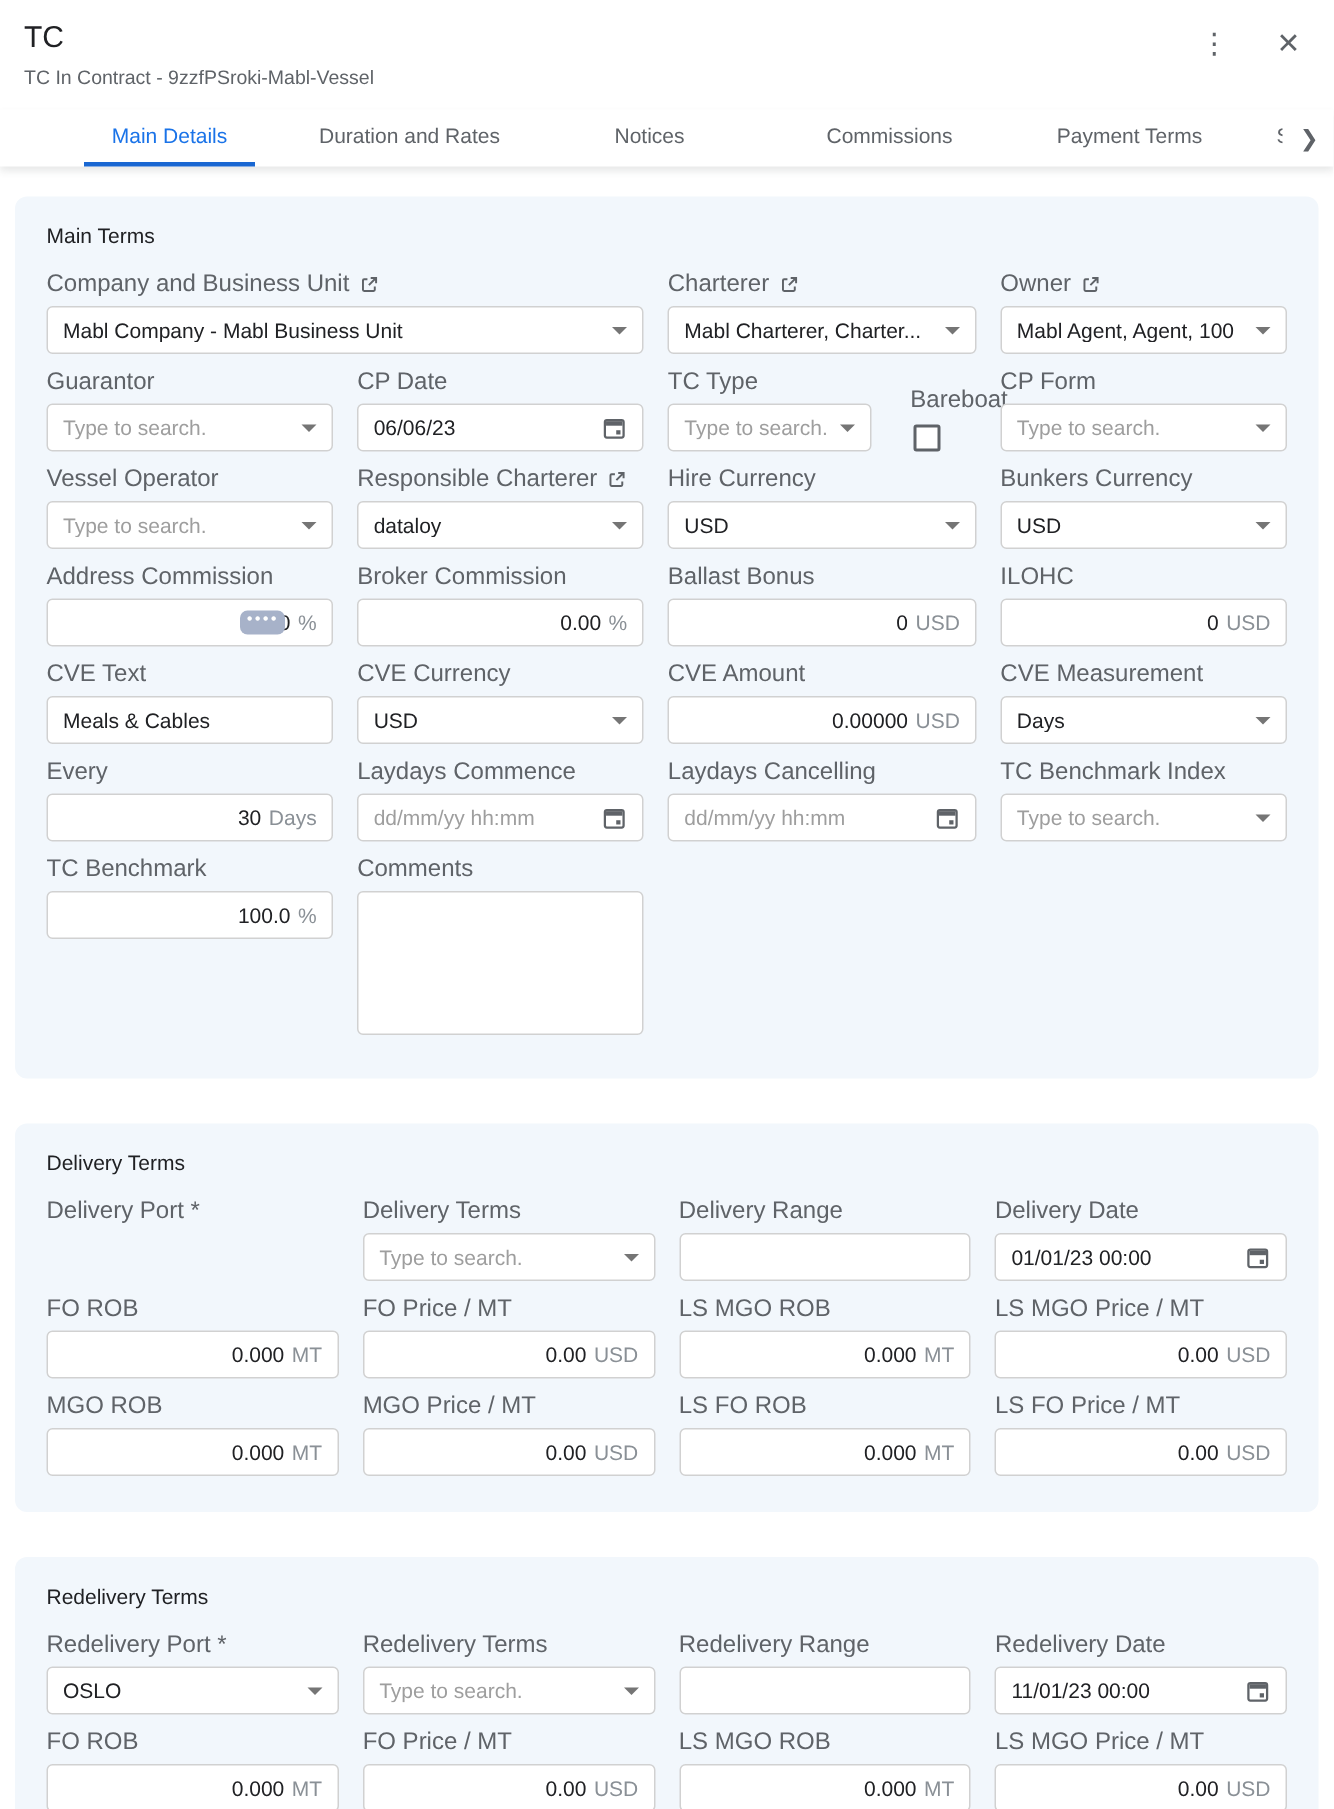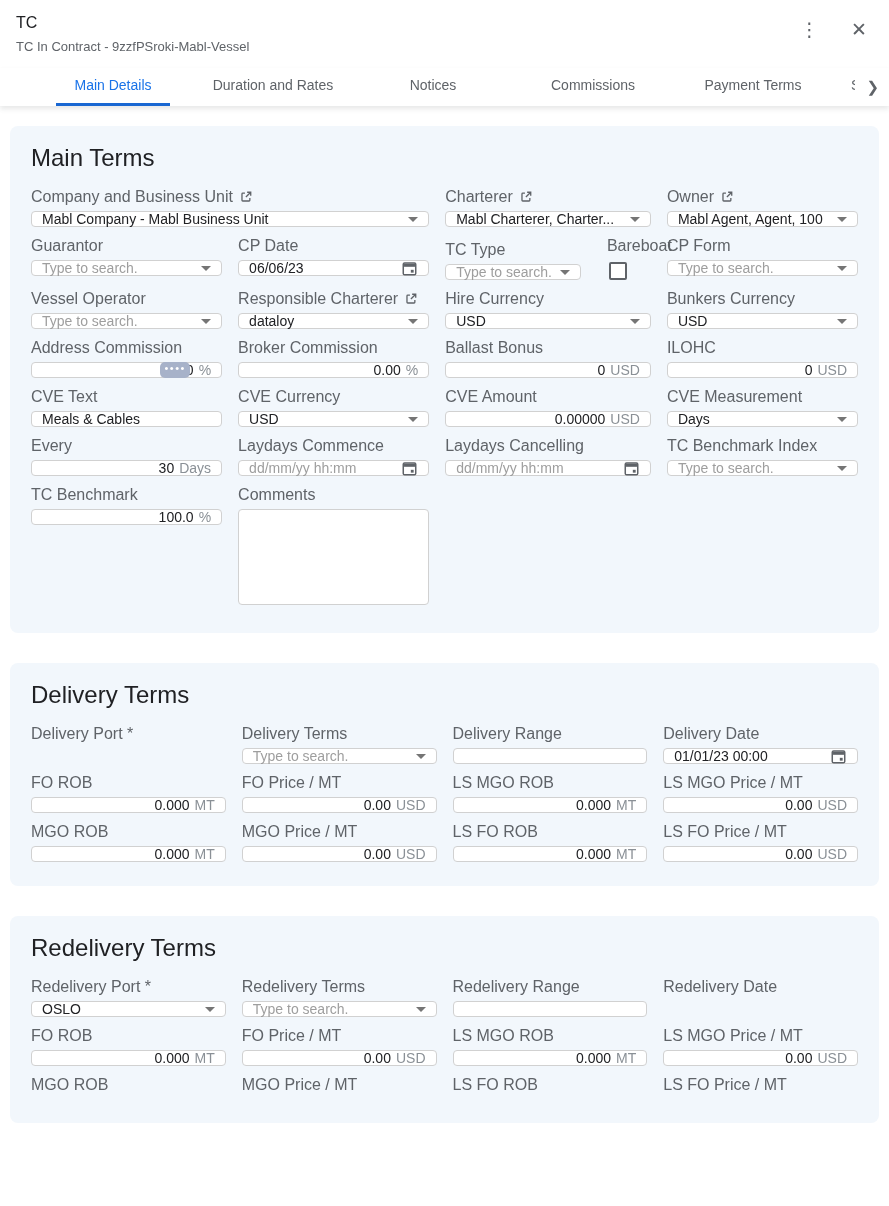--- a/index.html
+++ b/index.html
@@ -5,44 +5,44 @@
   * { box-sizing: border-box; margin: 0; padding: 0; }
   html,body { width: 889px; height: 1206px; }
   body {
     font-family: "Liberation Sans", "DejaVu Sans", sans-serif;
     background: #ffffff;
     color: #202124;
     overflow: hidden;
   }
   
   .header { position: relative; padding: 14px 20px 0 16px; background:#fff; }
-  .title { font-size: 16px; font-weight: 500; color:#202124; }
+  .title { font-size: 20px; font-weight: 500; color:#202124; }
   .subtitle { font-size: 13px; color: #5f6368; margin-top: 7px; }
   .header-actions { position: absolute; top: 18px; right: 18px; display: flex; align-items: center; gap: 24px; }
   .kebab { font-size: 19px; color: #5f6368; cursor: pointer; line-height: 1; padding: 2px 4px; }
   .close { font-size: 19px; color: #5f6368; cursor: pointer; line-height: 1; padding: 2px 4px; }
   
   .tab-strip { display: flex; align-items: flex-end; padding-left: 33px; margin-top: 14px; box-shadow: 0 3px 5px rgba(60,64,67,.12); position: relative; z-index: 2; background:#fff; }
   .tab { flex: 0 0 160px; text-align: center; font-size: 14px; color: #5f6368; cursor: pointer; white-space: nowrap; }
   .tab > span { display: inline-block; padding: 9px 18px 10px; border-bottom: 3px solid transparent; }
   .tab.active { color: #1a73e8; font-weight: 500; }
   .tab.active > span { border-bottom-color: #1967d2; }
   .tab.overflow { flex: 0 0 22px; overflow: hidden; text-align: left; }
   .tab-scroll { margin-left: auto; padding: 8px 10px 10px 4px; color: #5f6368; font-size: 15px; cursor: pointer; }
   
   .content { padding-top: 20px; }
   .card { background: #f2f7fc; border-radius: 8px; margin: 0 10px 30px; padding: 18px 21px 24px; }
-  .card-title { font-size: 24px; font-weight: 500; color: #202124; margin-bottom: 16px; }
+  .card-title { font-size: 14px; font-weight: 500; color: #202124; margin-bottom: 16px; }
   .grid4 { display: grid; grid-template-columns: repeat(4, 1fr); column-gap: 16px; row-gap: 10px; }
   .span2 { grid-column: span 2; }
   
   .field {}
   .flabel { display: flex; align-items: center; gap: 6px; font-size: 16px; color: #5f6368; margin-bottom: 5px; min-height: 14px; }
   .control {
-    height: 16px; background: #fff; border: 1px solid #d1d1d1; border-radius: 4px;
+    height: 32px; background: #fff; border: 1px solid #d1d1d1; border-radius: 4px;
     display: flex; align-items: center; padding: 0 10px; font-size: 14px; color: #202124;
   }
   .control .val { flex: 1; min-width: 0; white-space: nowrap; overflow: hidden; text-overflow: ellipsis; }
   .control .ph { color: #9e9e9e; }
   .control.num { justify-content: flex-end; }
   .control.num .val { flex: none; }
   .suffix { color: #8a9096; margin-left: 5px; flex: none; }
   .caret { width: 0; height: 0; border-left: 5px solid transparent; border-right: 5px solid transparent; border-top: 5px solid #757575; margin-left: 8px; flex: none; }
   .icon-btn { flex: none; margin-left: 8px; display: flex; align-items: center; cursor: pointer; }
   .ext-ic { display: flex; align-items: center; }
@@ -541,20 +541,30 @@
           </div>
         <div class="control">
             <span class="val"></span>
           </div>
       </div>
 
       <div class="field">
         <div class="flabel">
             <span>Redelivery Date</span>
           </div>
+        <div class="control">
+          <span class="val">11/01/23 00:00</span>
+          <span class="icon-btn">
+              <svg width="17" height="17" viewBox="0 0 18 18">
+                <rect x="2.4" y="3.2" width="13.2" height="12.4" rx="1.4" fill="none" stroke="#5f6368" stroke-width="1.6"></rect>
+                <rect x="3.2" y="4" width="11.6" height="3.2" fill="#5f6368"></rect>
+                <rect x="10.4" y="10.4" width="3" height="3" fill="#5f6368"></rect>
+              </svg>
+            </span>
+        </div>
       </div>
 
       <div class="field">
         <div class="flabel">
             <span>FO ROB</span>
           </div>
         <div class="control num">
             <span class="val">0.000</span>
             <span class="suffix">MT</span>
           </div>

